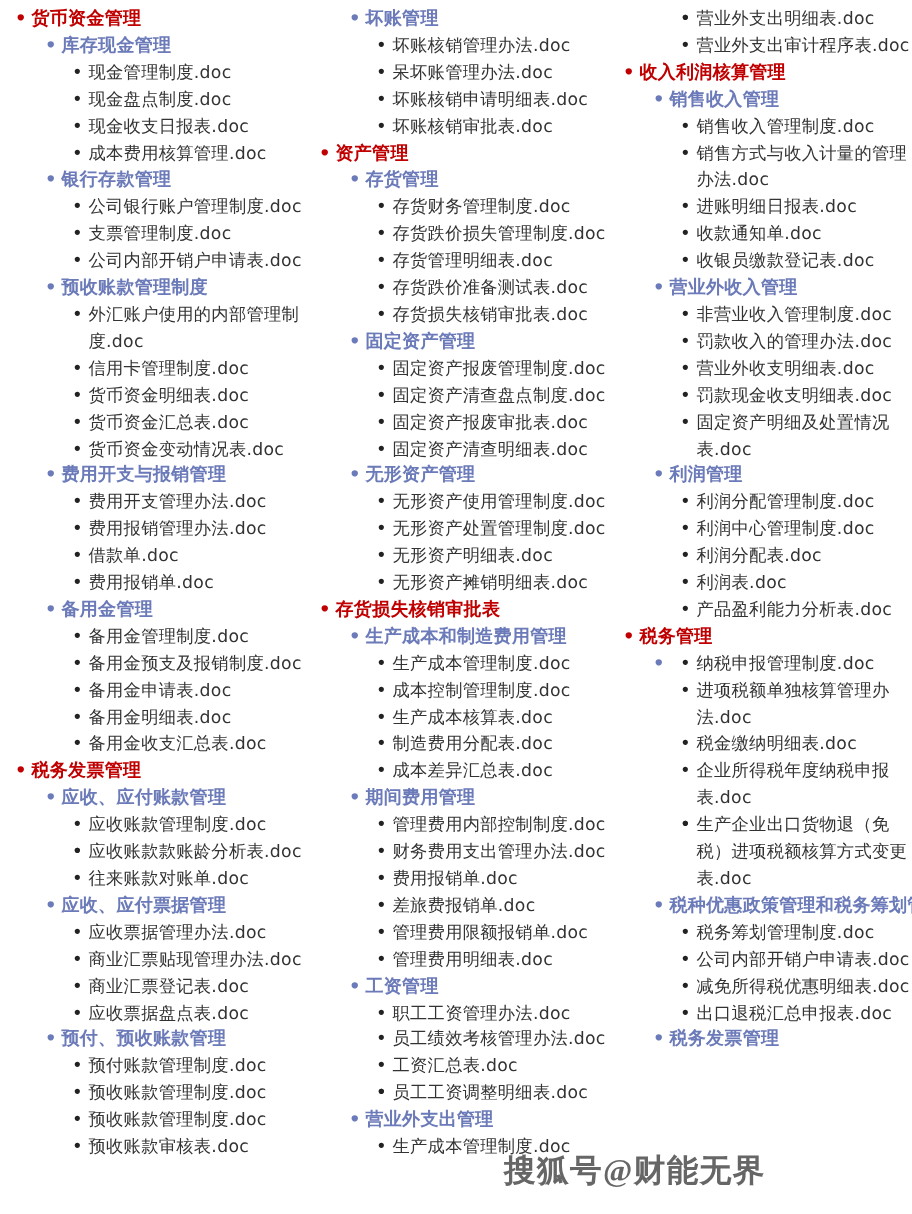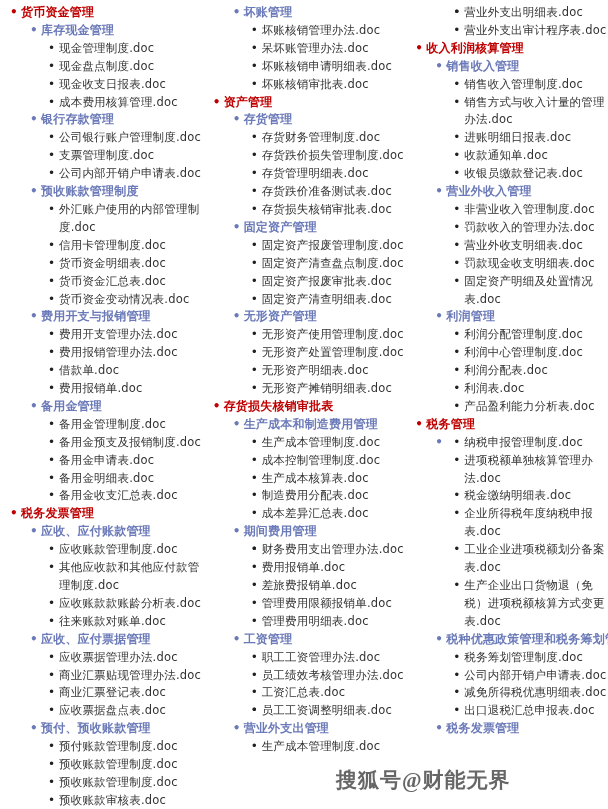--- a/index.html
+++ b/index.html
@@ -93,21 +93,21 @@
       <div class="item l3"><span class="bullet">•</span><span class="label">费用报销单.doc</span></div>
       <div class="item l2"><span class="bullet">•</span><span class="label">备用金管理</span></div>
       <div class="item l3"><span class="bullet">•</span><span class="label">备用金管理制度.doc</span></div>
       <div class="item l3"><span class="bullet">•</span><span class="label">备用金预支及报销制度.doc</span></div>
       <div class="item l3"><span class="bullet">•</span><span class="label">备用金申请表.doc</span></div>
       <div class="item l3"><span class="bullet">•</span><span class="label">备用金明细表.doc</span></div>
       <div class="item l3"><span class="bullet">•</span><span class="label">备用金收支汇总表.doc</span></div>
       <div class="item l1"><span class="bullet">•</span><span class="label">税务发票管理</span></div>
       <div class="item l2"><span class="bullet">•</span><span class="label">应收、应付账款管理</span></div>
       <div class="item l3"><span class="bullet">•</span><span class="label">应收账款管理制度.doc</span></div>
-      <div class="item l3"><span class="bullet">•</span><span class="label">其他应收款和其他应付款管理制度.doc</span></div>
+      <div class="item l3"><span class="bullet">•</span></div>
       <div class="item l3"><span class="bullet">•</span><span class="label">应收账款款账龄分析表.doc</span></div>
       <div class="item l3"><span class="bullet">•</span><span class="label">往来账款对账单.doc</span></div>
       <div class="item l2"><span class="bullet">•</span><span class="label">应收、应付票据管理</span></div>
       <div class="item l3"><span class="bullet">•</span><span class="label">应收票据管理办法.doc</span></div>
       <div class="item l3"><span class="bullet">•</span><span class="label">商业汇票贴现管理办法.doc</span></div>
       <div class="item l3"><span class="bullet">•</span><span class="label">商业汇票登记表.doc</span></div>
       <div class="item l3"><span class="bullet">•</span><span class="label">应收票据盘点表.doc</span></div>
       <div class="item l2"><span class="bullet">•</span><span class="label">预付、预收账款管理</span></div>
       <div class="item l3"><span class="bullet">•</span><span class="label">预付账款管理制度.doc</span></div>
       <div class="item l3"><span class="bullet">•</span><span class="label">预收账款管理制度.doc</span></div>
@@ -138,21 +138,21 @@
       <div class="item l3"><span class="bullet">•</span><span class="label">无形资产明细表.doc</span></div>
       <div class="item l3"><span class="bullet">•</span><span class="label">无形资产摊销明细表.doc</span></div>
       <div class="item l1"><span class="bullet">•</span><span class="label">存货损失核销审批表</span></div>
       <div class="item l2"><span class="bullet">•</span><span class="label">生产成本和制造费用管理</span></div>
       <div class="item l3"><span class="bullet">•</span><span class="label">生产成本管理制度.doc</span></div>
       <div class="item l3"><span class="bullet">•</span><span class="label">成本控制管理制度.doc</span></div>
       <div class="item l3"><span class="bullet">•</span><span class="label">生产成本核算表.doc</span></div>
       <div class="item l3"><span class="bullet">•</span><span class="label">制造费用分配表.doc</span></div>
       <div class="item l3"><span class="bullet">•</span><span class="label">成本差异汇总表.doc</span></div>
       <div class="item l2"><span class="bullet">•</span><span class="label">期间费用管理</span></div>
-      <div class="item l3"><span class="bullet">•</span></div>
+      <div class="item l3"><span class="bullet">•</span><span class="label">管理费用内部控制制度.doc</span></div>
       <div class="item l3"><span class="bullet">•</span><span class="label">财务费用支出管理办法.doc</span></div>
       <div class="item l3"><span class="bullet">•</span><span class="label">费用报销单.doc</span></div>
       <div class="item l3"><span class="bullet">•</span><span class="label">差旅费报销单.doc</span></div>
       <div class="item l3"><span class="bullet">•</span><span class="label">管理费用限额报销单.doc</span></div>
       <div class="item l3"><span class="bullet">•</span><span class="label">管理费用明细表.doc</span></div>
       <div class="item l2"><span class="bullet">•</span><span class="label">工资管理</span></div>
       <div class="item l3"><span class="bullet">•</span><span class="label">职工工资管理办法.doc</span></div>
       <div class="item l3"><span class="bullet">•</span><span class="label">员工绩效考核管理办法.doc</span></div>
       <div class="item l3"><span class="bullet">•</span><span class="label">工资汇总表.doc</span></div>
       <div class="item l3"><span class="bullet">•</span></div>
@@ -182,21 +182,21 @@
       <div class="item l3"><span class="bullet">•</span><span class="label">利润中心管理制度.doc</span></div>
       <div class="item l3"><span class="bullet">•</span><span class="label">利润分配表.doc</span></div>
       <div class="item l3"><span class="bullet">•</span><span class="label">利润表.doc</span></div>
       <div class="item l3"><span class="bullet">•</span><span class="label">产品盈利能力分析表.doc</span></div>
       <div class="item l1"><span class="bullet">•</span><span class="label">税务管理</span></div>
       <div class="item l2"><span class="bullet">•</span></div>
       <div class="item l3"><span class="bullet">•</span><span class="label">纳税申报管理制度.doc</span></div>
       <div class="item l3"><span class="bullet">•</span><span class="label">进项税额单独核算管理办法.doc</span></div>
       <div class="item l3"><span class="bullet">•</span><span class="label">税金缴纳明细表.doc</span></div>
       <div class="item l3"><span class="bullet">•</span><span class="label">企业所得税年度纳税申报表.doc</span></div>
-      <div class="item l3"><span class="bullet">•</span><span class="label">工业企业进项税额划分备案表.doc</span></div>
+      <div class="item l3"><span class="bullet">•</span></div>
       <div class="item l3"><span class="bullet">•</span><span class="label">生产企业出口货物退（免税）进项税额核算方式变更表.doc</span></div>
       <div class="item l2"><span class="bullet">•</span><span class="label">税种优惠政策管理和税务筹划管理</span></div>
       <div class="item l3"><span class="bullet">•</span><span class="label">税务筹划管理制度.doc</span></div>
       <div class="item l3"><span class="bullet">•</span><span class="label">公司内部开销户申请表.doc</span></div>
       <div class="item l3"><span class="bullet">•</span><span class="label">减免所得税优惠明细表.doc</span></div>
       <div class="item l3"><span class="bullet">•</span><span class="label">出口退税汇总申报表.doc</span></div>
       <div class="item l2"><span class="bullet">•</span><span class="label">税务发票管理</span></div>
     </div>
   </div>
 

